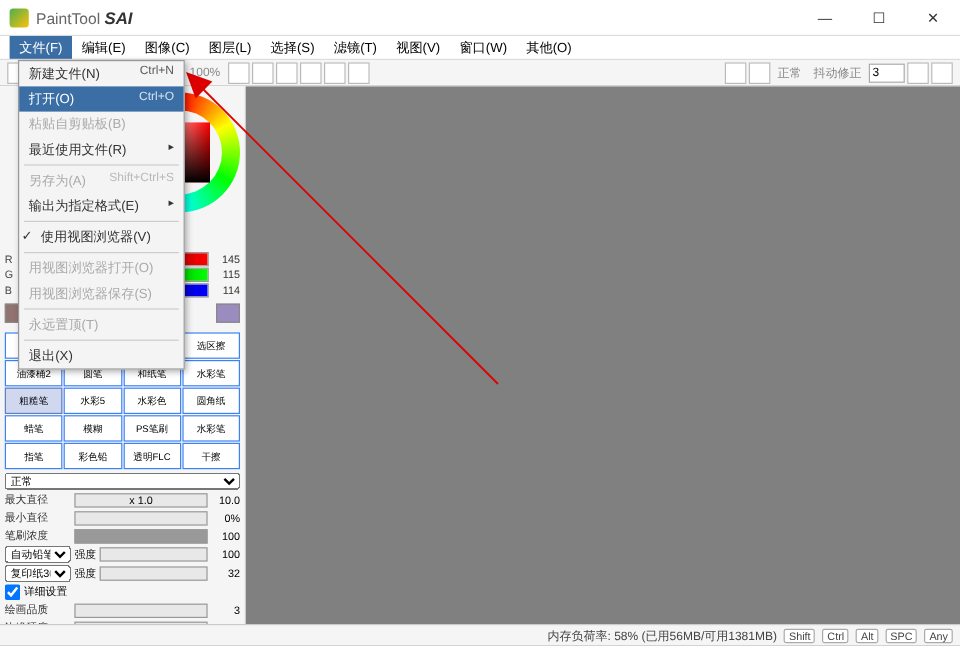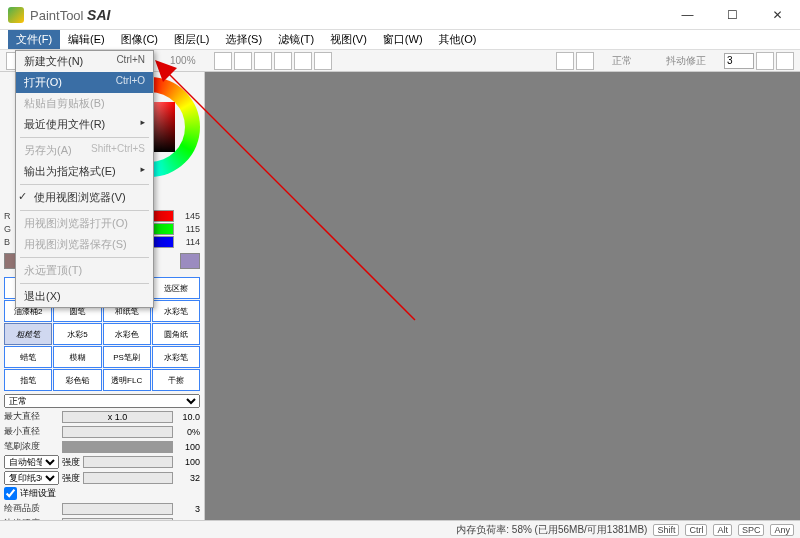--- a/index.html
+++ b/index.html
@@ -12,21 +12,21 @@
 .titlebar .winbtns { margin-left: auto; display: flex; }
 .titlebar .winbtn { width: 45px; height: 30px; display: flex; align-items: center; justify-content: center; font-size: 12px; color: #333; }
 
 .menubar { height: 20px; background: #fff; display: flex; padding-left: 8px; font-size: 11px; border-bottom: 1px solid #ddd; }
 .menubar .mitem { padding: 2px 8px; cursor: default; }
 .menubar .mitem.active { background: #3a6ea5; color: #fff; }
 
 .toolbar { height: 22px; background: #f5f5f5; display: flex; align-items: center; padding: 0 6px; gap: 2px; font-size: 10px; border-bottom: 1px solid #ccc; }
 .toolbar .tbtn { width: 18px; height: 18px; border: 1px solid #bbb; background: #fff; }
 .toolbar .tgap { width: 6px; }
-.toolbar .tlabel { color: #888; padding: 0 16px; }
+.toolbar .tlabel { color: #888; padding: 0 4px; }
 .toolbar .tinput { width: 30px; height: 16px; border: 1px solid #aaa; font-size: 10px; padding: 0 2px; }
 .toolbar .spacer { flex: 1; }
 
 .workspace { display: flex; height: calc(100% - 30px - 20px - 22px - 18px); background: #fff; }
 
 .leftpanel { width: 205px; background: #f5f5f5; border-right: 1px solid #ccc; overflow: hidden; font-size: 10px; position: relative; }
 .canvas { flex: 1; background: #808080; position: relative; }
 
 .statusbar { height: 18px; background: #f5f5f5; border-top: 1px solid #ccc; display: flex; align-items: center; justify-content: flex-end; padding: 0 6px; font-size: 10px; color: #444; gap: 6px; }
 .statusbar .kbd { border: 1px solid #aaa; background: #fff; padding: 0 3px; border-radius: 2px; font-size: 9px; }
@@ -55,21 +55,21 @@
 .slider-row .val { width: 24px; text-align: right; color: #333; }
 .rgb .bar.r { background: linear-gradient(to right, #000, #f00); }
 .rgb .bar.g { background: linear-gradient(to right, #000, #0f0); }
 .rgb .bar.b { background: linear-gradient(to right, #000, #00f); }
 
 .swatches { display: flex; gap: 2px; padding: 2px 4px; }
 .swatch { width: 20px; height: 16px; border: 1px solid #888; }
 
 .toolgrid { display: grid; grid-template-columns: repeat(4, 1fr); gap: 1px; padding: 2px 4px; }
 .toolgrid .tcell { height: 22px; border: 1px solid #3b82f6; background: #fff; font-size: 8px; display: flex; flex-direction: column; align-items: center; justify-content: center; overflow: hidden; }
-.toolgrid .tcell.sel { background: #d0d8f0; border-color: #6080c0; font-style: italic; }
+.toolgrid .tcell.sel { background: #d0d8f0; border-color: #6080c0; }
 
 .detail-row { display: flex; align-items: center; gap: 3px; padding: 1px 4px; font-size: 9px; }
 .detail-row .dlbl { width: 55px; color: #333; }
 .detail-row .dbar { flex: 1; height: 12px; border: 1px solid #999; background: #e8e8e8; }
 .detail-row .dval { width: 24px; text-align: right; }
 
 .arrow-annotation { position: absolute; top: 60px; left: 155px; width: 280px; height: 280px; z-index: 50; pointer-events: none; }
 </style>
 </head>
 <body>

